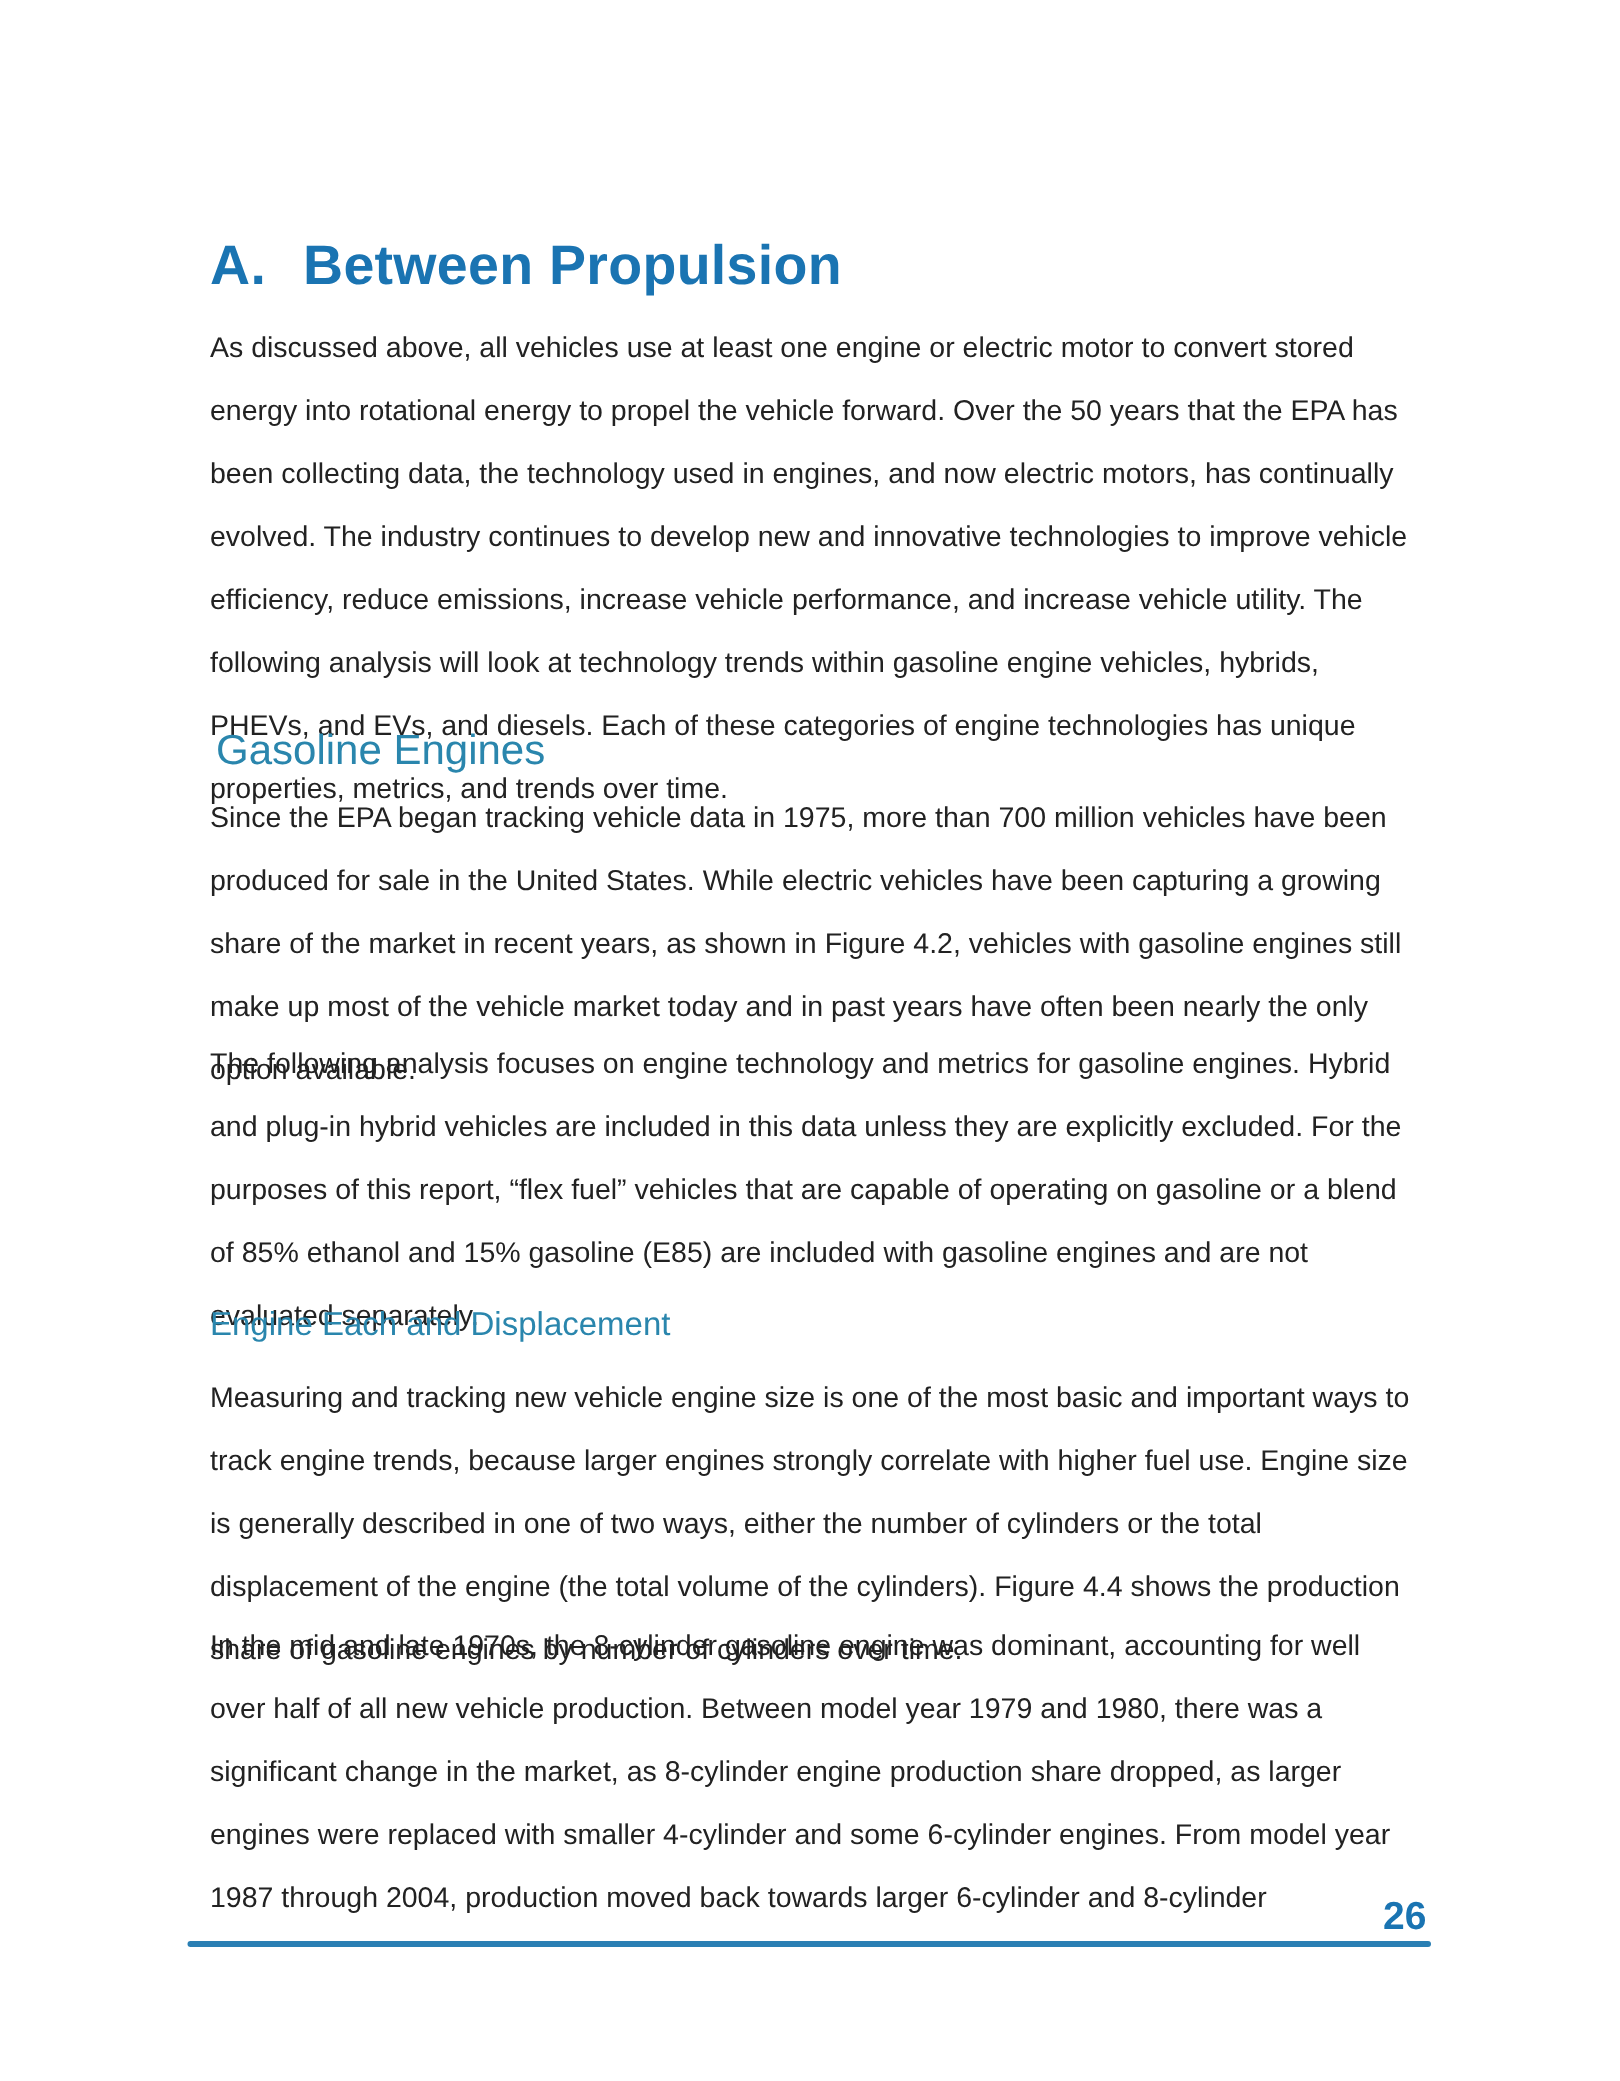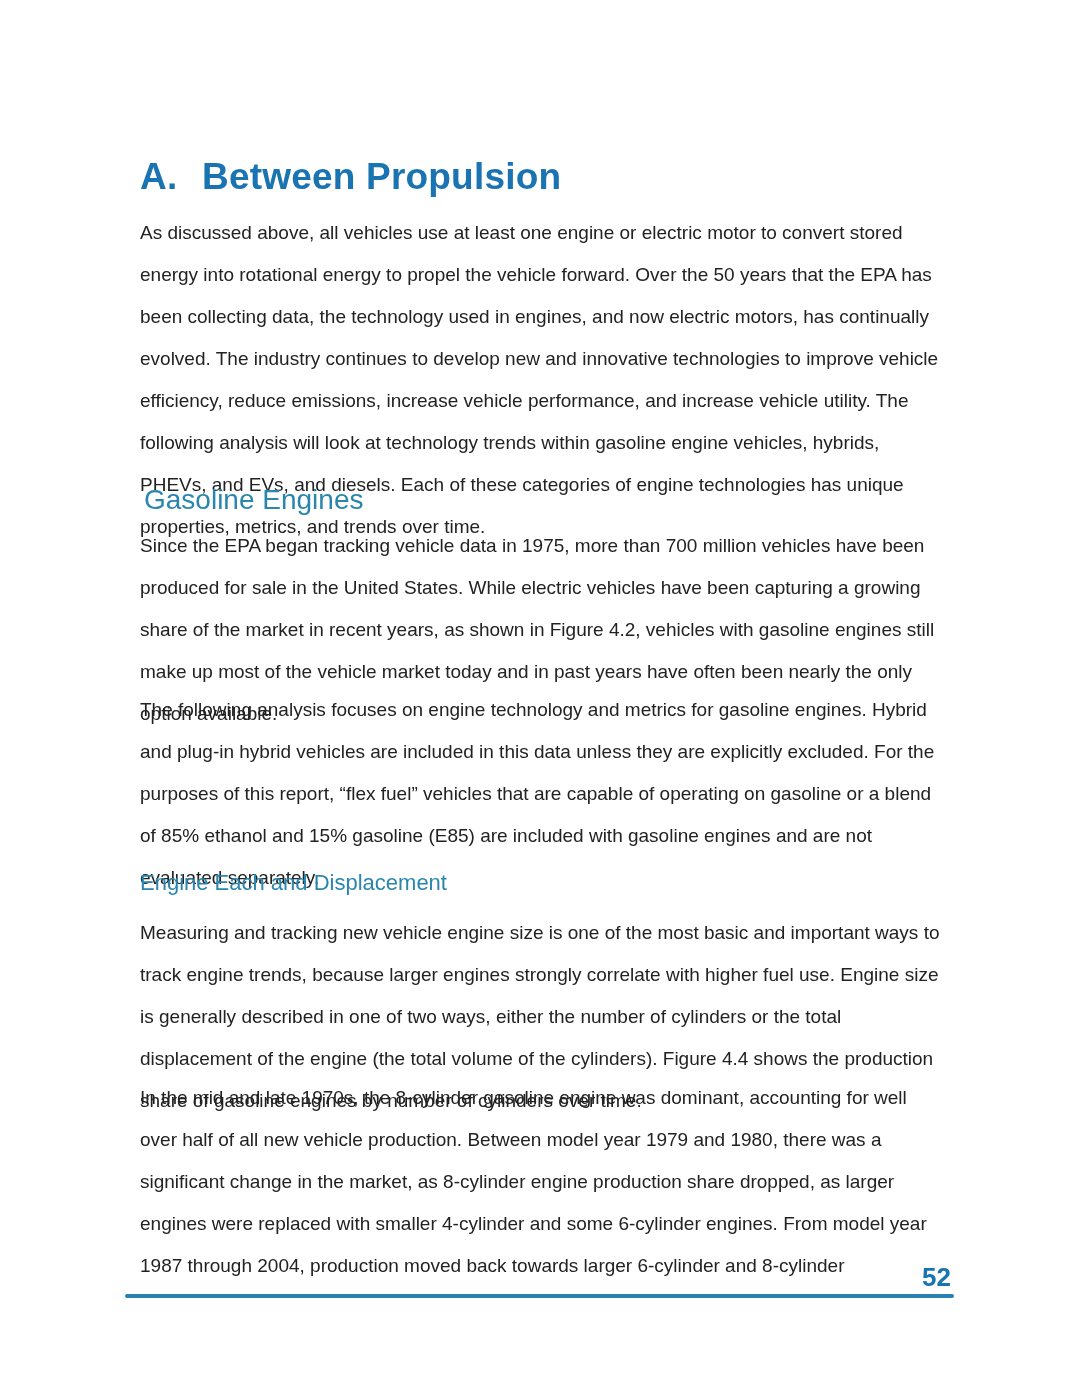--- a/index.html
+++ b/index.html
@@ -96,14 +96,14 @@
   <p class="p" style="top:689px;">The following analysis focuses on engine technology and metrics for gasoline engines. Hybrid and plug-in hybrid vehicles are included in this data unless they are explicitly excluded. For the purposes of this report, “flex fuel” vehicles that are capable of operating on gasoline or a blend of 85% ethanol and 15% gasoline (E85) are included with gasoline engines and are not evaluated separately.</p>
 
   <h3 class="h3" style="top:870px;">Engine Each and Displacement</h3>
 
   <p class="p" style="top:912px;">Measuring and tracking new vehicle engine size is one of the most basic and important ways to track engine trends, because larger engines strongly correlate with higher fuel use. Engine size is generally described in one of two ways, either the number of cylinders or the total displacement of the engine (the total volume of the cylinders). Figure 4.4 shows the production share of gasoline engines by number of cylinders over time.</p>
 
   <p class="p" style="top:1077px;">In the mid and late 1970s, the 8-cylinder gasoline engine was dominant, accounting for well over half of all new vehicle production. Between model year 1979 and 1980, there was a significant change in the market, as 8-cylinder engine production share dropped, as larger engines were replaced with smaller 4-cylinder and some 6-cylinder engines. From model year 1987 through 2004, production moved back towards larger 6-cylinder and 8-cylinder</p>
 
 </div>
 
-<div class="page-num">52</div>
+<div class="page-num">26</div>
 <div class="footer-rule"></div>
 
 </body></html>

